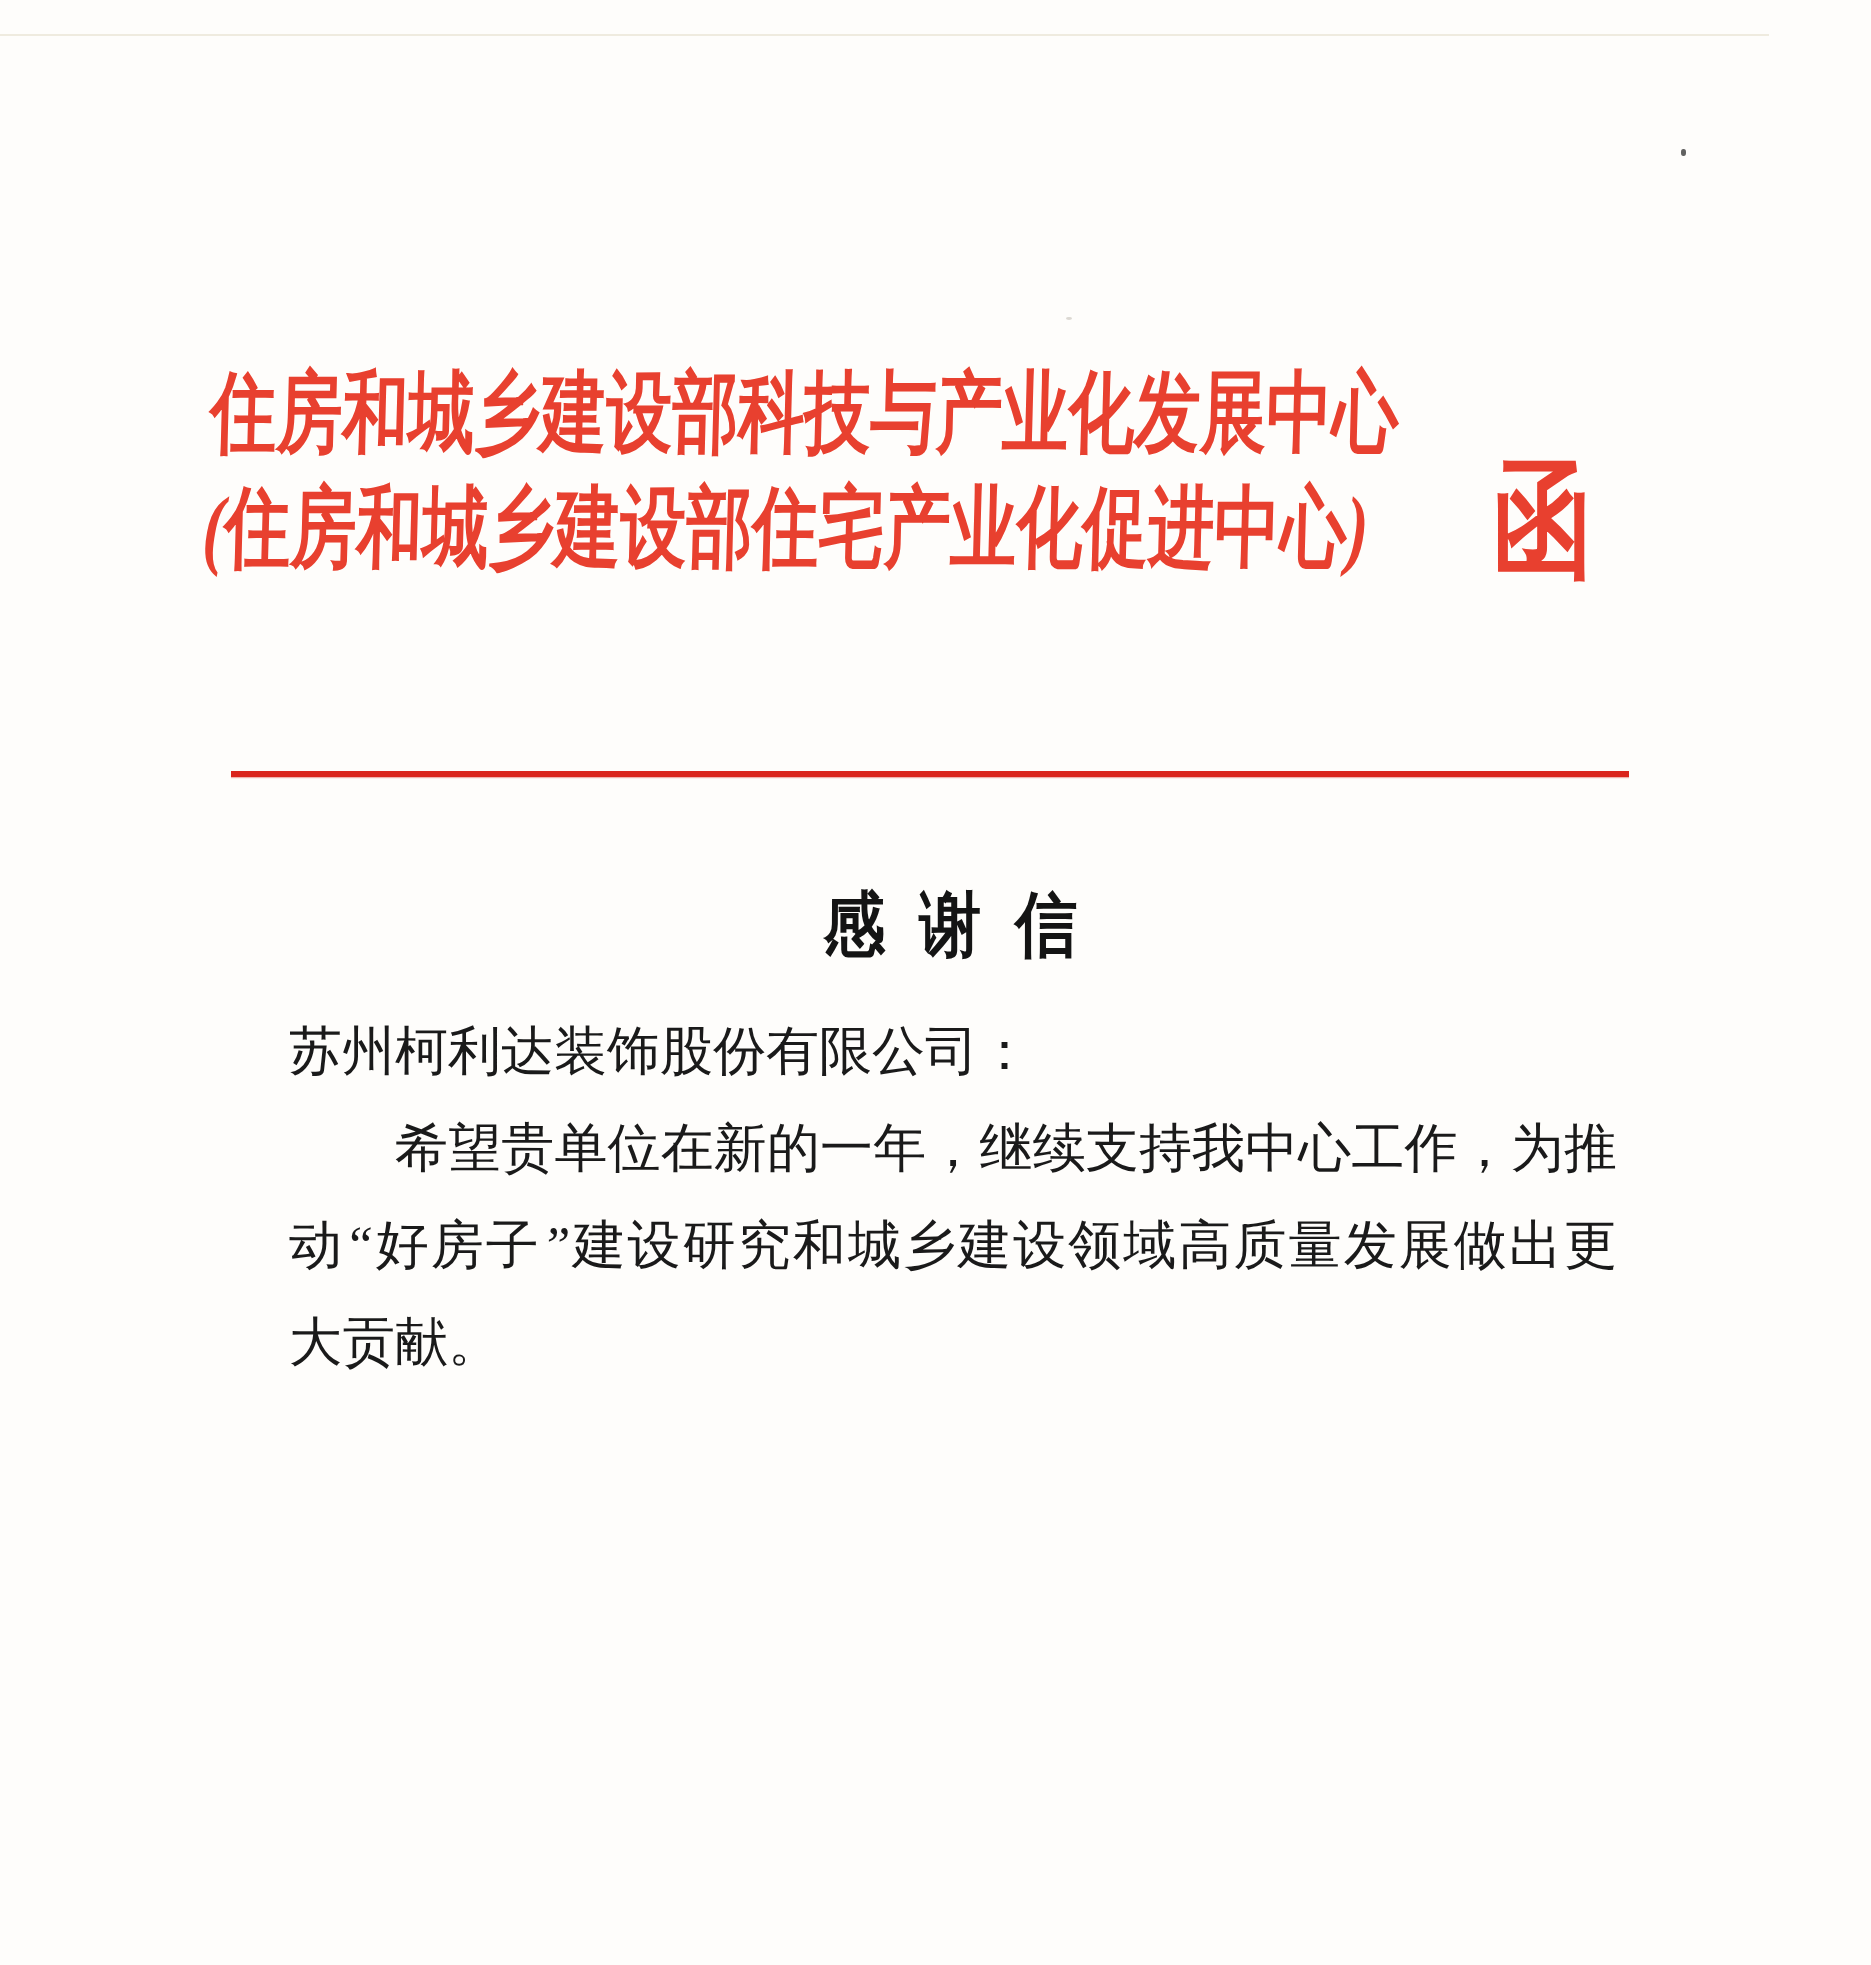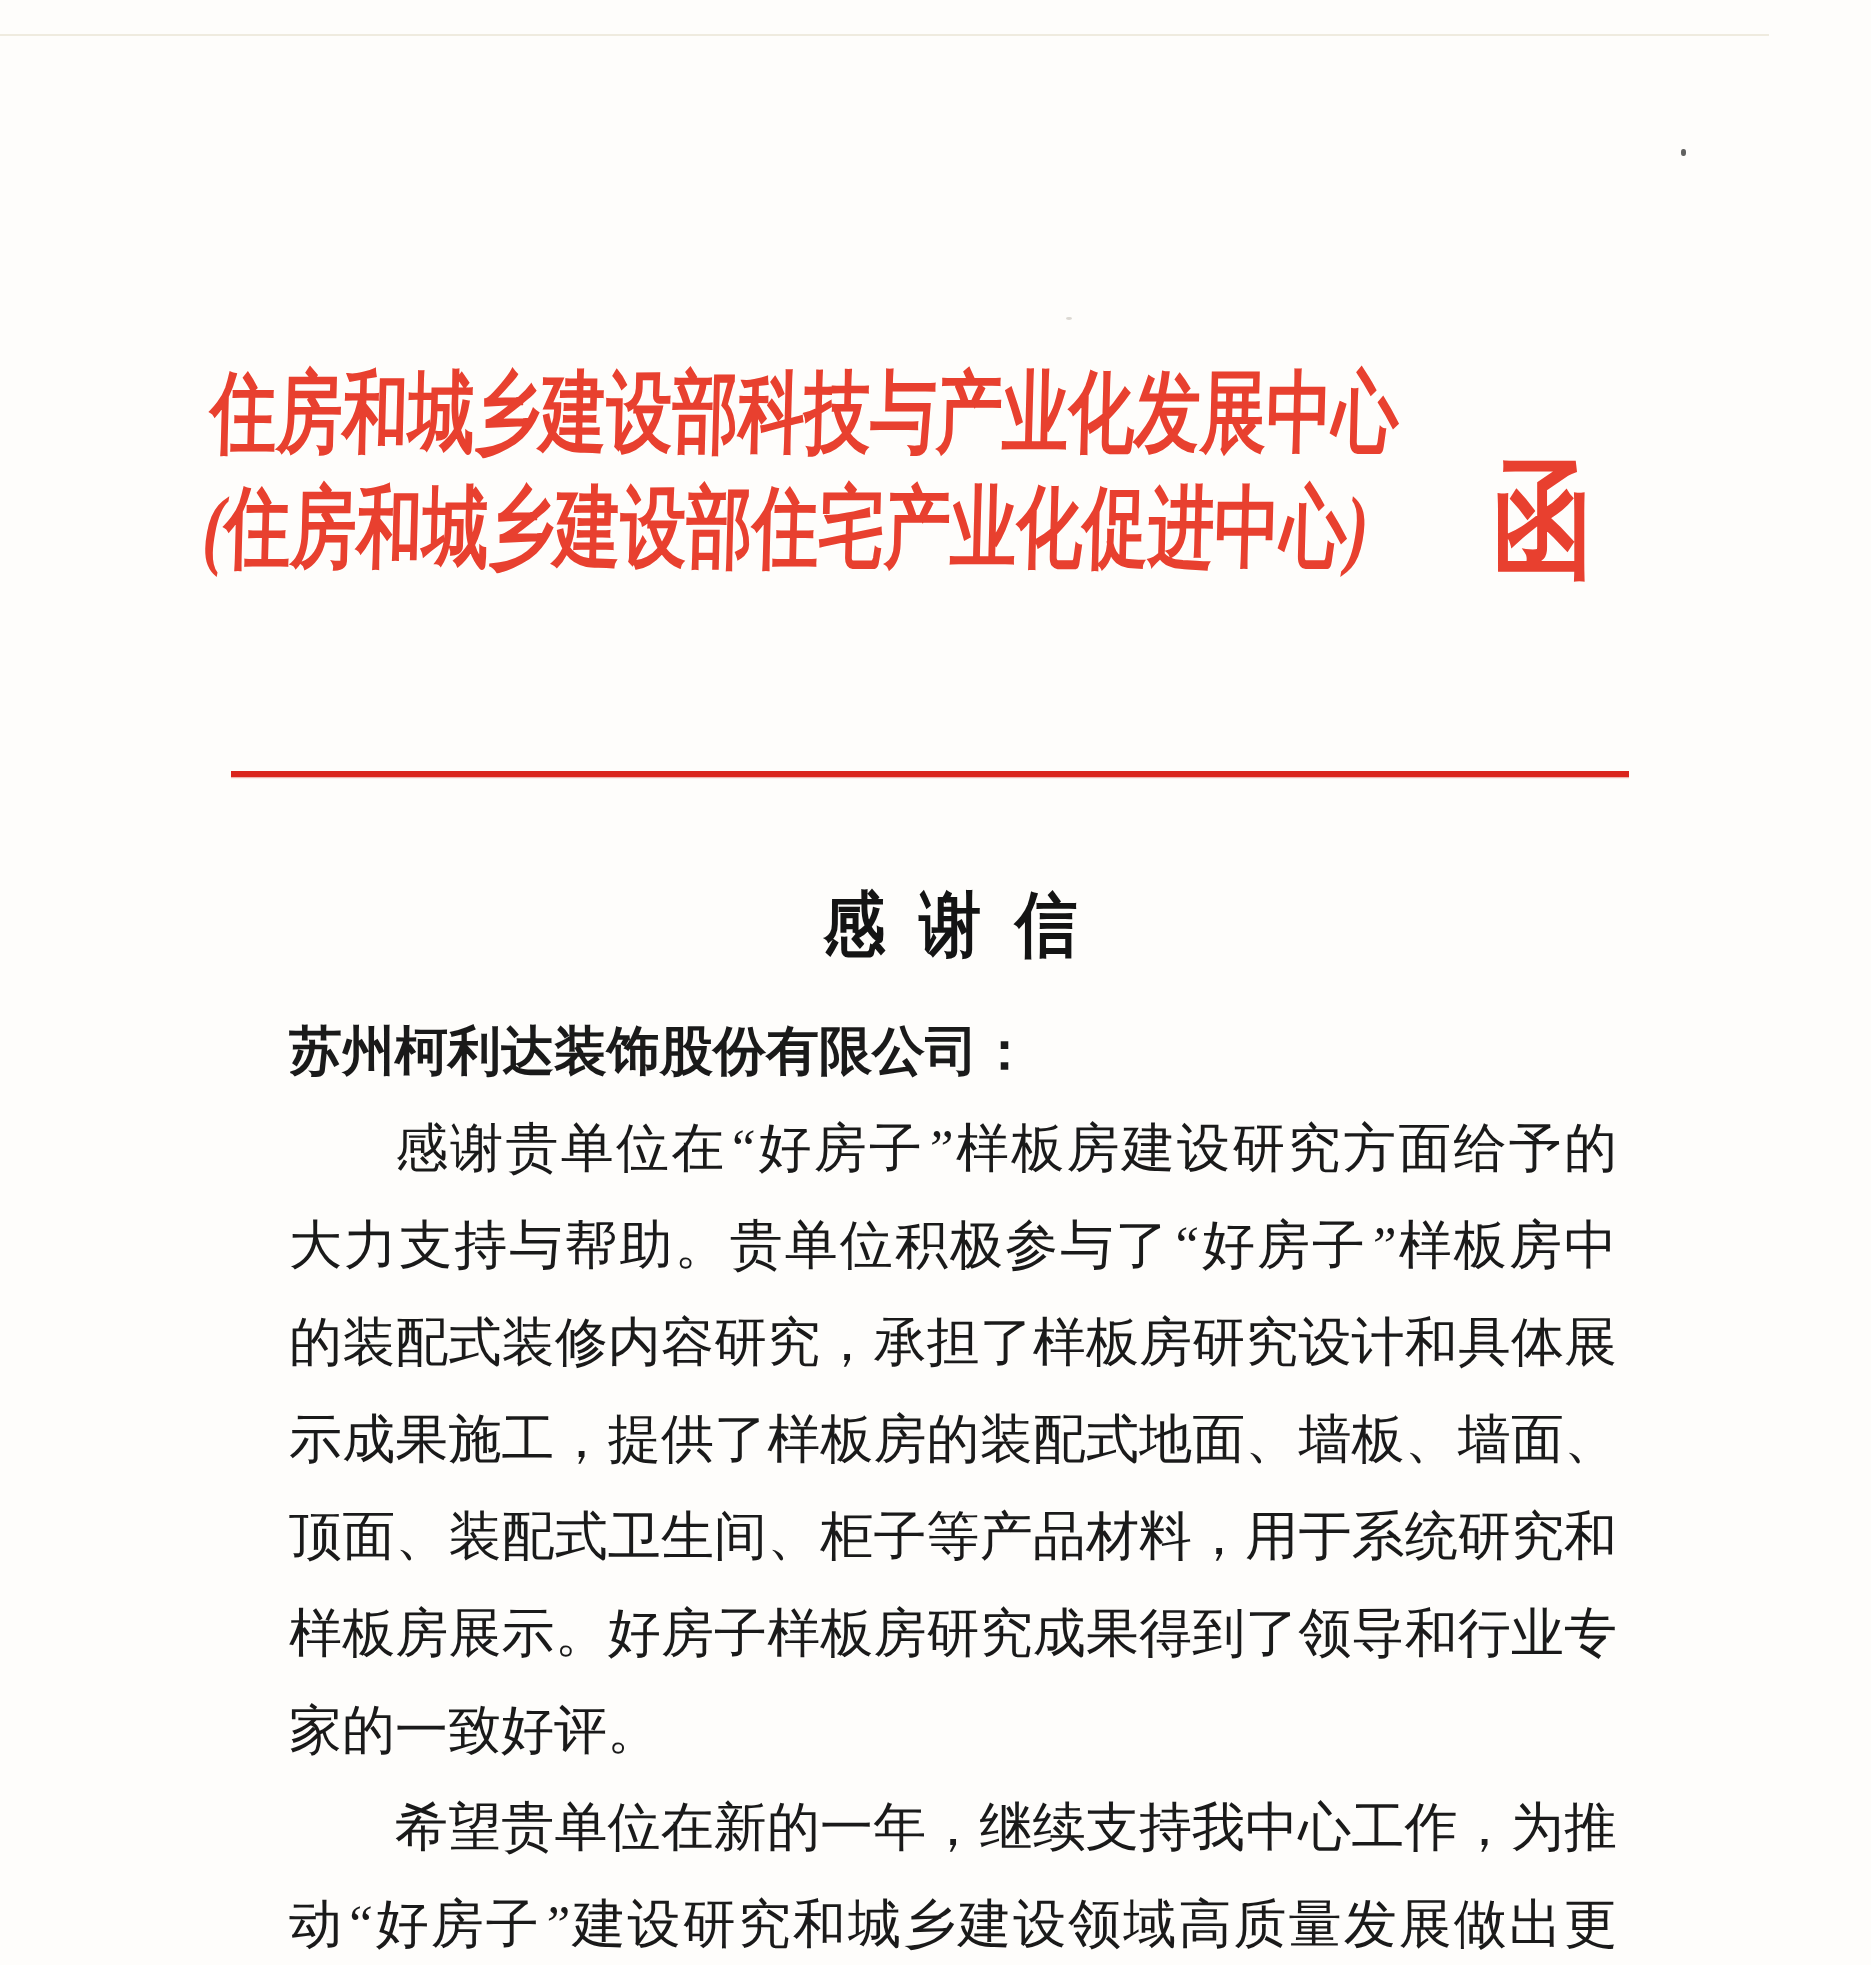--- a/index.html
+++ b/index.html
@@ -65,40 +65,39 @@
     margin-left:17.3px;
   }
 
   
   .letter-body{
     position:absolute;left:289px;top:1003px;width:1328px;
     font-size:53px;line-height:97px;color:var(--ink);
     text-align:justify;
   }
   .letter-body p{margin:0;text-indent:2em;}
-  .letter-body p.salutation{text-indent:0;font-weight:bold;}
+  .letter-body p.salutation{text-indent:0;}
 </style>
 </head>
 <body>
 
 <div class="page">
 
   <div class="scan-top-line"></div>
   <div class="scan-speck"></div>
   <div class="scan-speck-2"></div>
 
   <div class="lh-line lh-line1">住房和城乡建设部科技与产业化发展中心</div>
   <div class="lh-line lh-line2">(住房和城乡建设部住宅产业化促进中心)</div>
   <div class="doc-char">函</div>
 
   <div class="divider"></div>
 
   <div class="letter-title">感谢信</div>
 
   <div class="letter-body">
     <p class="salutation">苏州柯利达装饰股份有限公司：</p>
-    <p>感谢贵单位在“好房子”样板房建设研究方面给予的大力支持与帮助。贵单位积极参与了“好房子”样板房中的装配式装修内容研究，承担了样板房研究设计和具体展示成果施工，提供了样板房的装配式地面、墙板、墙面、顶面、装配式卫生间、柜子等产品材料，用于系统研究和样板房展示。好房子样板房研究成果得到了领导和行业专家的一致好评。</p>
     <p>希望贵单位在新的一年，继续支持我中心工作，为推动“好房子”建设研究和城乡建设领域高质量发展做出更大贡献。</p>
 
   </div>
 
 </div>
 
 
 </body></html>

